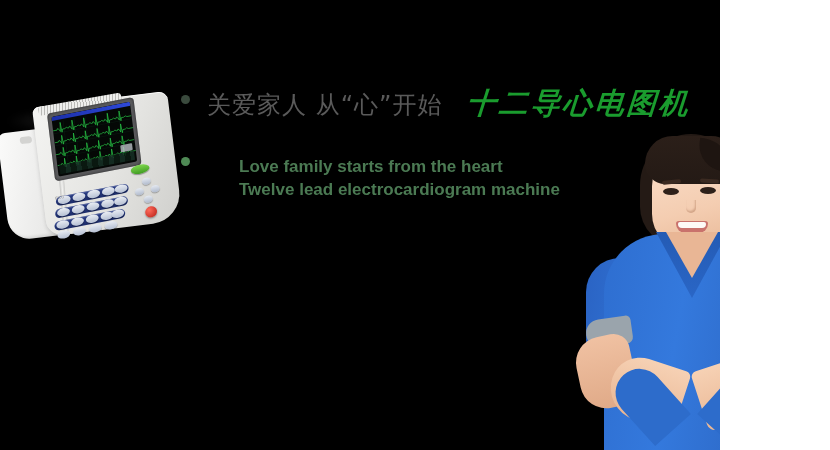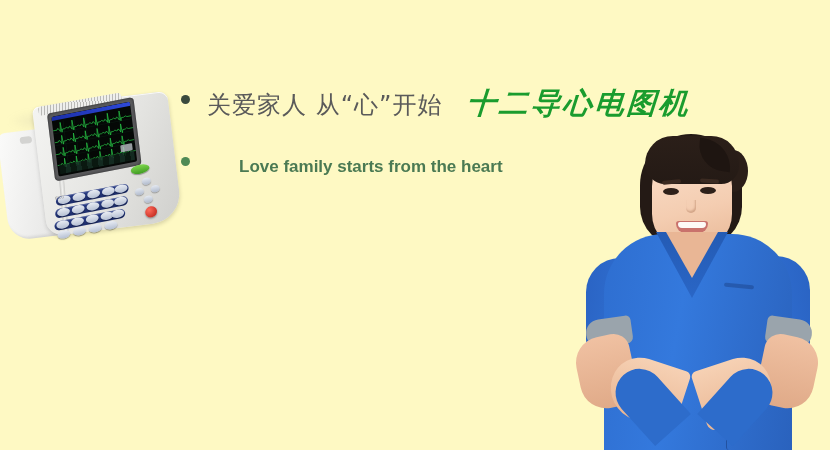--- a/index.html
+++ b/index.html
@@ -3,22 +3,22 @@
 <meta charset="utf-8">
 <style>
   * { box-sizing: border-box; margin: 0; padding: 0; }
   html, body {
     width: 830px; height: 450px;
     overflow: hidden;
     font-family: "Liberation Sans", sans-serif;
   }
   #banner {
     position: relative;
-    width: 830px; height: 450px;
-    background: #fef9c3;
+    width: 720px; height: 450px;
+    background: #000000;
     overflow: hidden;
   }
 
   
   #device {
     position: absolute;
     left: 2px; top: 95px;
     width: 175px; height: 150px;
     transform: rotate(-7deg);
   }
@@ -354,20 +354,21 @@
   <div class="bullet" id="bullet-1"></div>
   <div class="bullet" id="bullet-2"></div>
 
   <div id="line-cn">
     <span class="cn-plain">关爱家人 从“心”开始</span>
     <span class="cn-green">十二导心电图机</span>
   </div>
 
   <div id="line-en">
     <div>Love family starts from the heart</div>
+    <div>Twelve lead electrocardiogram machine</div>
   </div>
 
   <div id="nurse">
     <div class="n-hair-back"></div>
     <div class="n-bun"></div>
     <div class="n-neck"></div>
     <div class="n-face"></div>
     <div class="n-hair-front"></div>
     <div class="n-hair-part"></div>
     <div class="n-brow" id="brow-l"></div>

